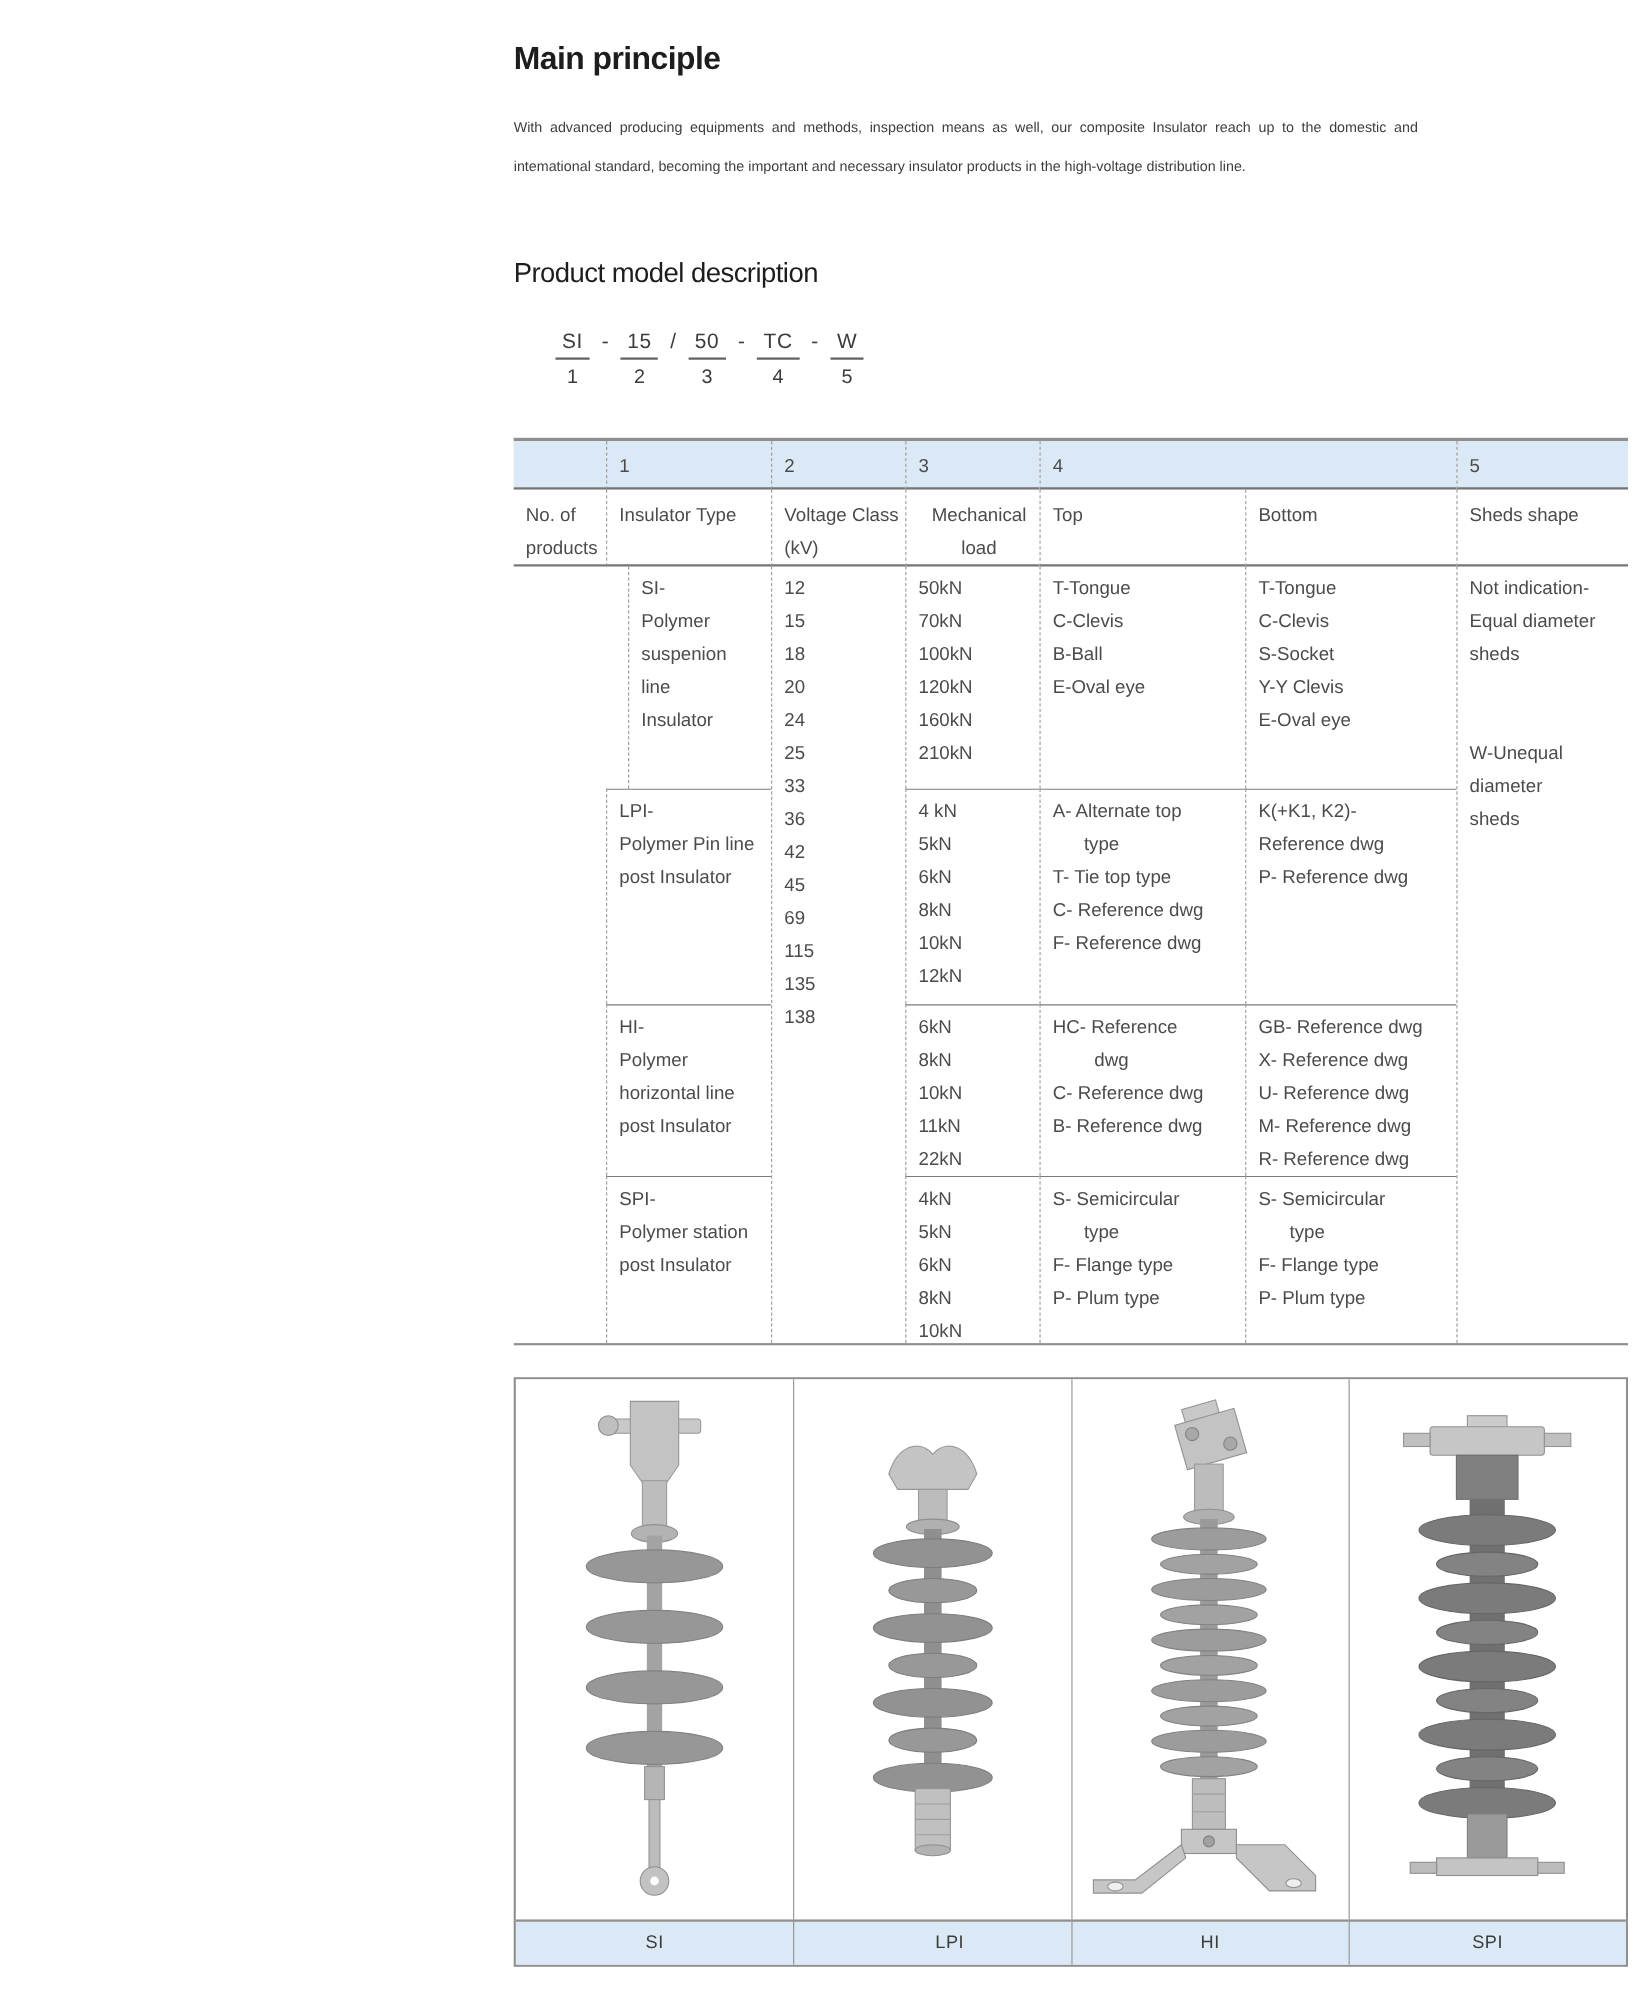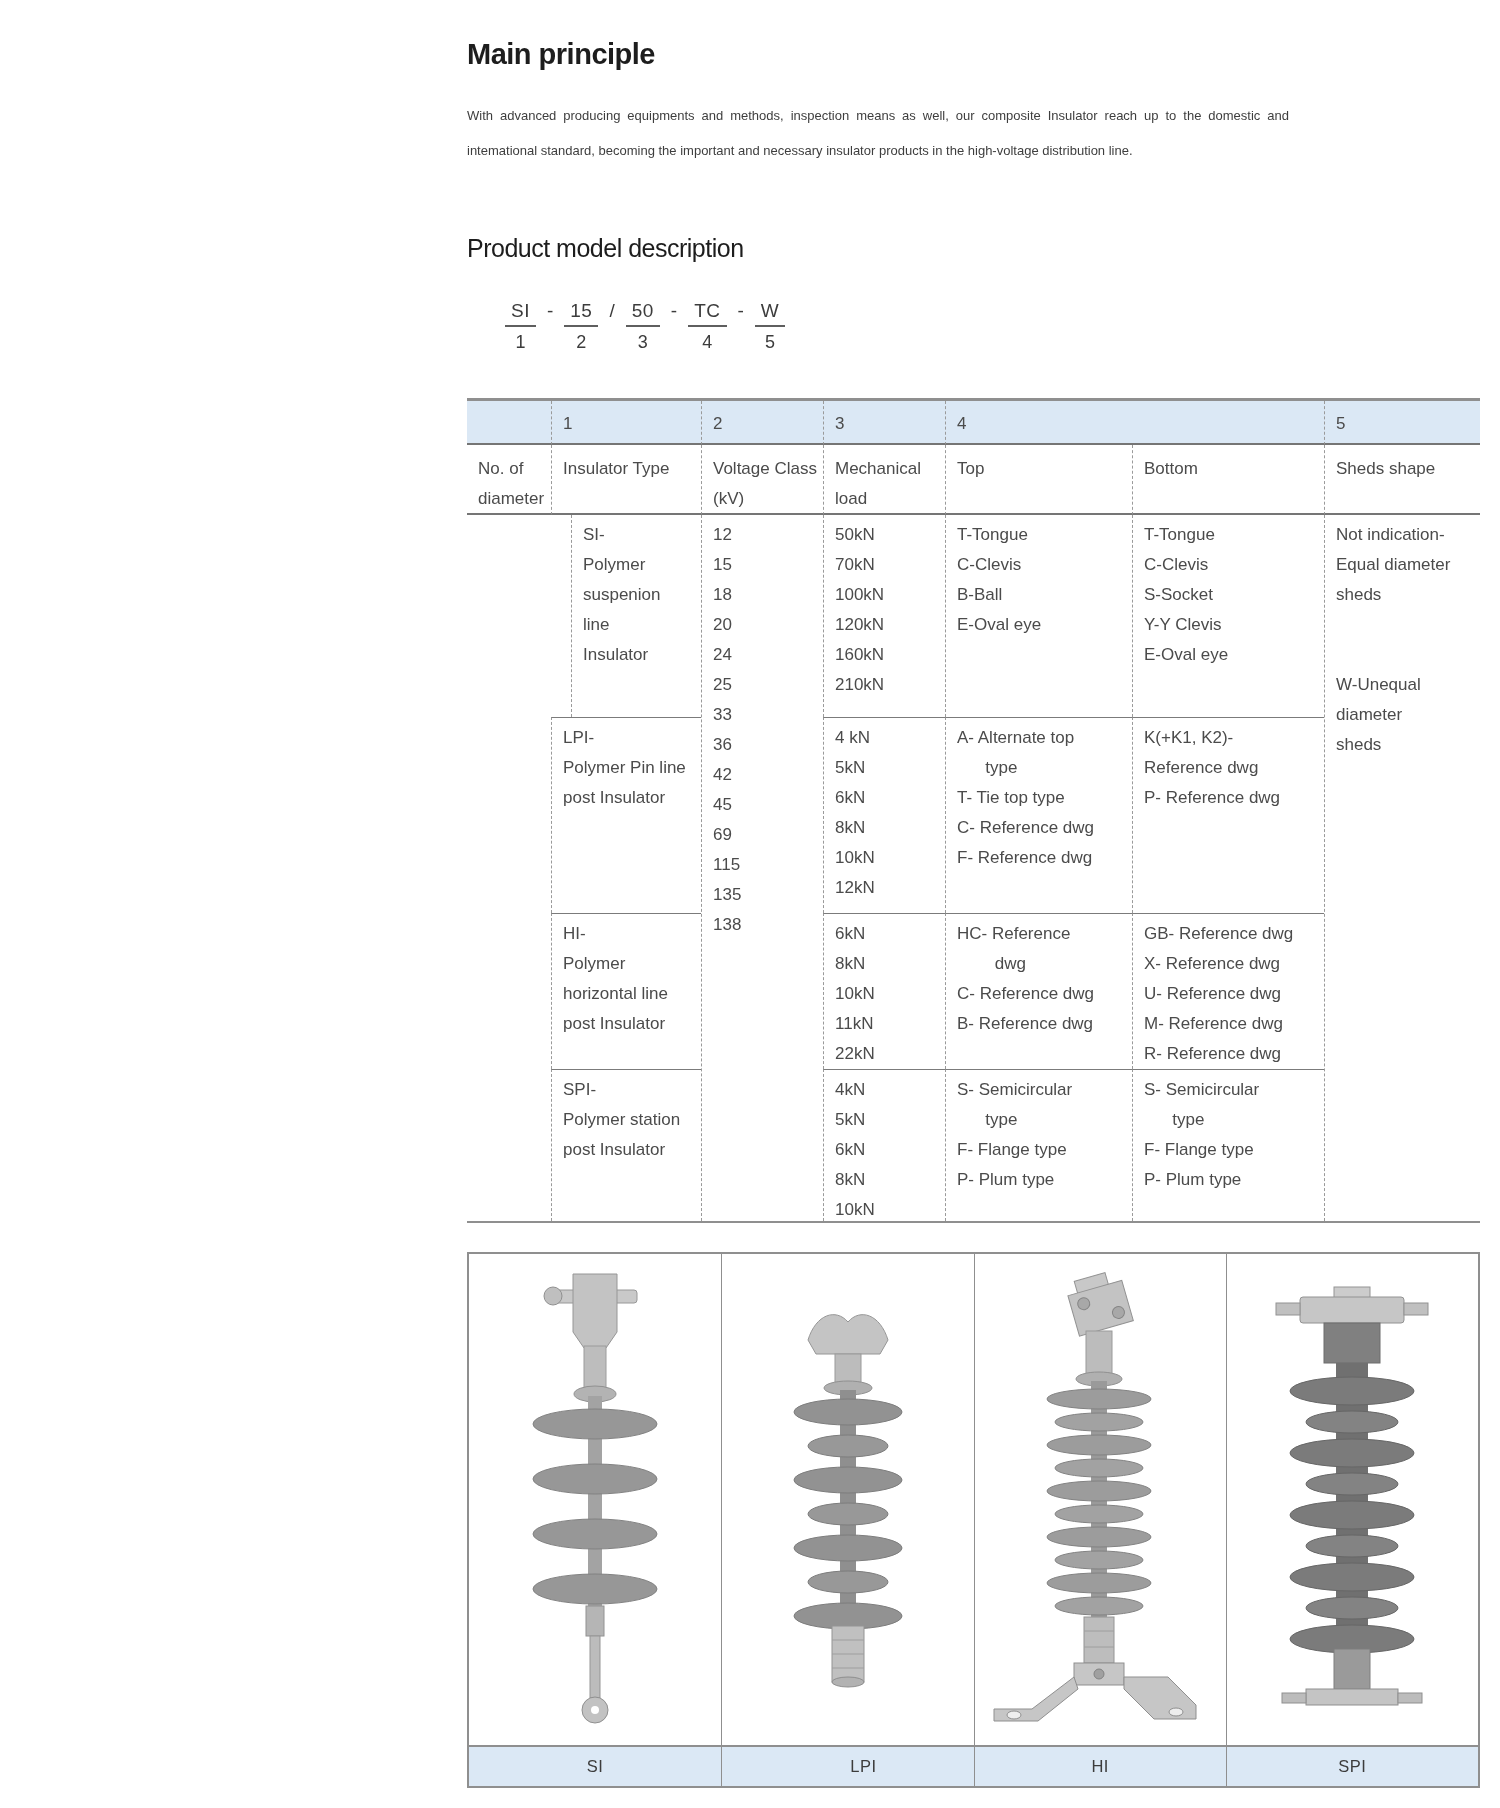--- a/index.html
+++ b/index.html
@@ -88,24 +88,24 @@
 
 <div class="model-table">
 
   <div class="c hd" style="grid-area:1/1/2/2;"></div>
   <div class="c hd dl" style="grid-area:1/2/2/3;">1</div>
   <div class="c hd dl" style="grid-area:1/3/2/4;">2</div>
   <div class="c hd dl" style="grid-area:1/4/2/5;">3</div>
   <div class="c hd dl" style="grid-area:1/5/2/7;">4</div>
   <div class="c hd dl" style="grid-area:1/7/2/8;">5</div>
 
-  <div class="c sh" style="grid-area:2/1/3/2;">No. of diameter</div>
+  <div class="c sh" style="grid-area:2/1/3/2;">No. of products</div>
   <div class="c sh dl" style="grid-area:2/2/3/3;">Insulator Type</div>
   <div class="c sh dl" style="grid-area:2/3/3/4;">Voltage Class (kV)</div>
-  <div class="c sh dl" style="grid-area:2/4/3/5;">Mechanical load</div>
+  <div class="c sh dl" style="grid-area:2/4/3/5;text-align:center;">Mechanical load</div>
   <div class="c sh dl" style="grid-area:2/5/3/6;">Top</div>
   <div class="c sh dl" style="grid-area:2/6/3/7;">Bottom</div>
   <div class="c sh dl" style="grid-area:2/7/3/8;">Sheds shape</div>
 
   <div class="c" style="grid-area:3/1/7/2;"></div>
   <div class="c dl ml" style="grid-area:3/3/7/4;">12
 15
 18
 20
 24

